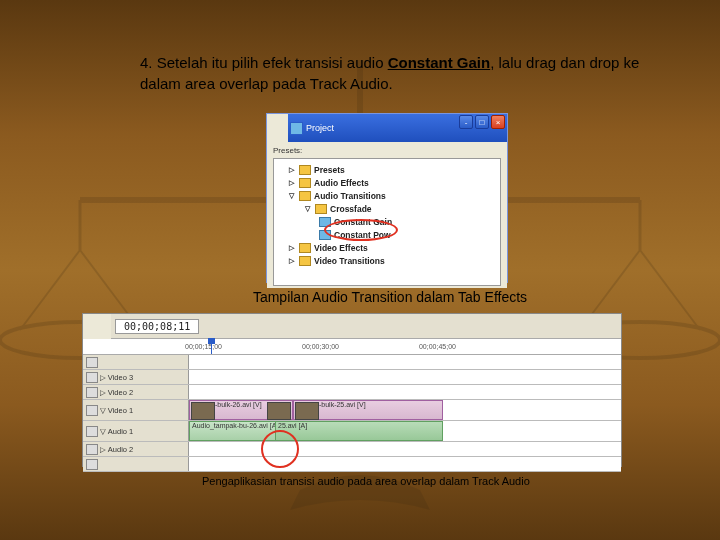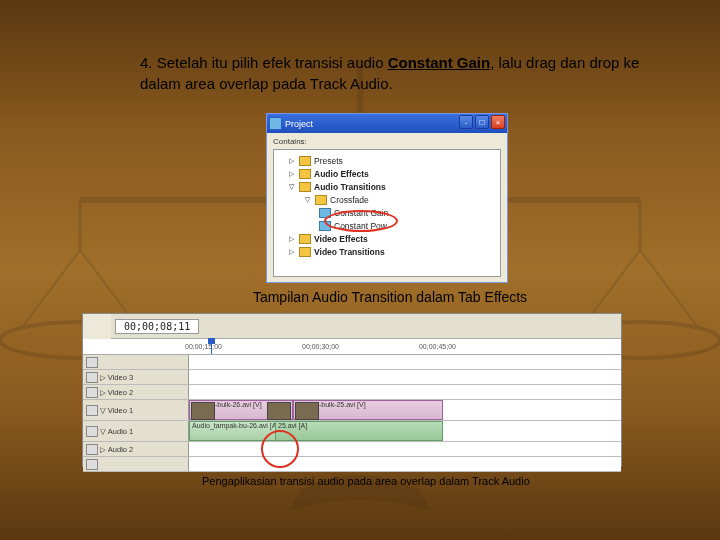--- a/index.html
+++ b/index.html
@@ -26,27 +26,28 @@
     position: absolute;
     top: 113px;
     left: 266px;
     width: 240px;
     height: 168px;
     background: #ece9d8;
     border: 1px solid #7a96df;
   }
   .shot1-title {
     background: linear-gradient(to bottom, #3a6fe0, #1f4fbd);
-    height: 19px;
+    height: 28px;
     display: flex;
     align-items: center;
     color: #fff;
     font-size: 9px;
     padding: 0 2px;
     position: relative;
+    margin-left: 21px;
   }
   .shot1-title .iconbox { width:11px; height:11px; background:#6eb8e6; border:1px solid #2a5cc8; margin-right:3px; }
   .shot1-title .winbtn { position:absolute; right:2px; top:1px; display:flex; gap:2px; }
   .shot1-title .winbtn div { width:12px; height:12px; background:linear-gradient(#5a8ae8,#2a5cc8); border:1px solid #1a3c9a; border-radius:2px; color:#fff; font-size:8px; display:flex; align-items:center; justify-content:center; }
   .shot1-title .winbtn .close { background:linear-gradient(#f08060,#d94020); border-color:#a02000; }
   .shot1-tabs {
     background:#d8d4c8;
     border-bottom:1px solid #999;
     height:14px;
     display:flex;
@@ -140,22 +141,22 @@
   <div class="shot1-title">
     <div class="iconbox"></div>
     <span>Project</span>
     <div class="winbtn">
       <div>-</div>
       <div>□</div>
       <div class="close">×</div>
     </div>
   </div>
   <div class="shot1-body">
-    <div class="label1">Contains:</div>
-    <div class="tree" style="position:relative;">
+    <div class="label1">Presets:</div>
+    <div class="tree" style="position:relative;font-weight:bold;">
       <div class="tree-item indent1">
           <span class="arrow">▷</span>
           <span class="folder"></span>
           <span>Presets</span>
         </div>
       <div class="tree-item indent1">
           <span class="arrow">▷</span>
           <span class="folder"></span>
           <b>Audio Effects</b>
         </div>

